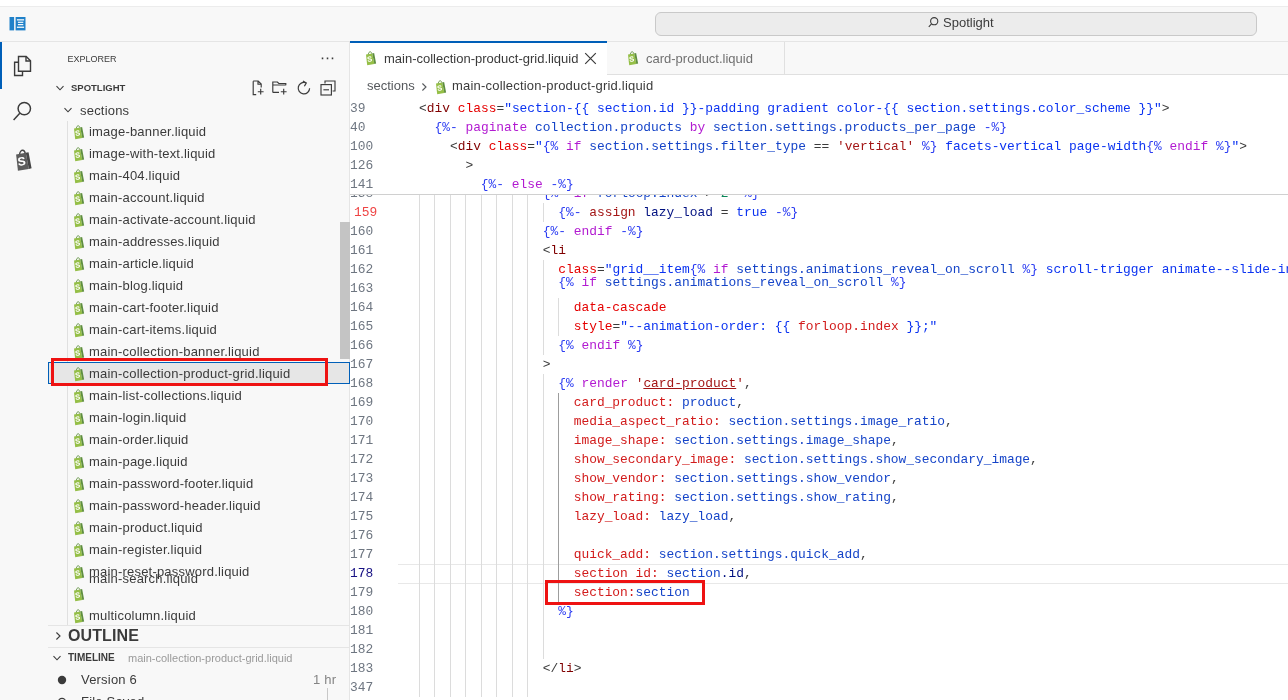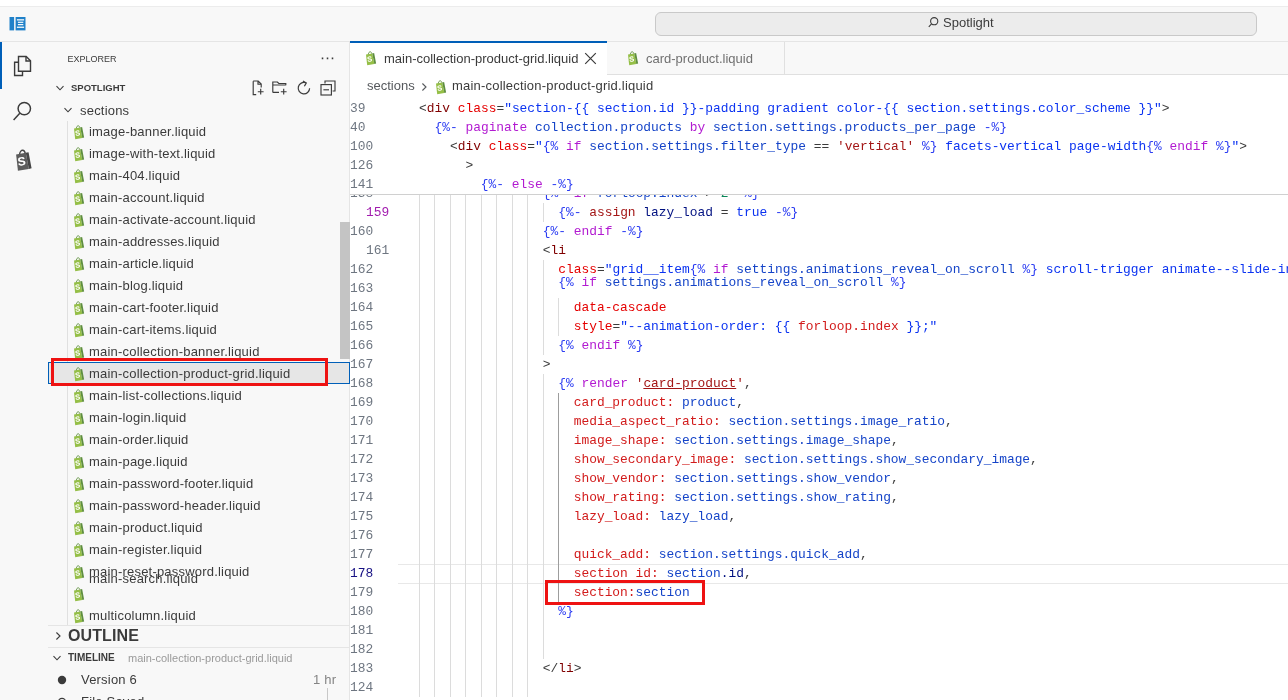--- a/index.html
+++ b/index.html
@@ -319,25 +319,25 @@
 <div class="abs" style="left:161.80399999999997px;top:97.5px;width:1px;height:502.29999999999995px;background:#dcdcdc"></div>
 <div class="abs" style="left:177.27599999999995px;top:97.5px;width:1px;height:502.29999999999995px;background:#dcdcdc"></div>
 <div class="abs" style="left:192.74800000000005px;top:105.80000000000001px;width:1px;height:19.0px;background:#dcdcdc"></div>
 <div class="abs" style="left:192.74800000000005px;top:162.8px;width:1px;height:95.0px;background:#dcdcdc"></div>
 <div class="abs" style="left:192.74800000000005px;top:276.8px;width:1px;height:284.99999999999994px;background:#dcdcdc"></div>
 <div class="abs" style="left:208.22000000000003px;top:200.8px;width:1px;height:38.0px;background:#dcdcdc"></div>
 <div class="abs" style="left:208.22000000000003px;top:295.8px;width:1px;height:208.99999999999994px;background:#9d9d9d"></div>
 <div class="ln" style="left:53.5px;top:86.80000000000001px">                  <span class="lq">{%-</span><span class="pln"> </span><span class="kw">if</span><span class="pln"> </span><span class="var">forloop.index</span><span class="pln"> </span><span class="pun">&gt;</span><span class="pln"> </span><span class="num">2</span><span class="pln"> </span><span class="lq">-%}</span></div>
 <div class="gut" style="left:0;top:86.80000000000001px;color:#6e7681">158</div>
 <div class="ln" style="left:53.5px;top:105.80000000000001px">                    <span class="lq">{%-</span><span class="pln"> </span><span class="sq">assign</span><span class="pln"> </span><span class="vard">lazy_load</span><span class="pln"> </span><span class="pun">=</span><span class="pln"> </span><span class="str">true</span><span class="pln"> </span><span class="lq">-%}</span></div>
-<div class="gut" style="left:16px;top:105.80000000000001px;color:#a21caf">159</div>
+<div class="gut" style="left:4px;top:105.80000000000001px;color:#ef4444">159</div>
 <div class="ln" style="left:53.5px;top:124.80000000000001px">                  <span class="lq">{%-</span><span class="pln"> </span><span class="kw">endif</span><span class="pln"> </span><span class="lq">-%}</span></div>
 <div class="gut" style="left:0;top:124.80000000000001px;color:#6e7681">160</div>
 <div class="ln" style="left:53.5px;top:143.8px">                  <span class="pun">&lt;</span><span class="tag">li</span></div>
-<div class="gut" style="left:16px;top:143.8px;color:#6e7681">161</div>
+<div class="gut" style="left:0;top:143.8px;color:#6e7681">161</div>
 <div class="ln" style="left:53.5px;top:162.8px">                    <span class="attr">class</span><span class="pun">=</span><span class="str">"grid__item</span><span class="lq">{%</span><span class="pln"> </span><span class="kw">if</span><span class="pln"> </span><span class="var">settings.animations_reveal_on_scroll</span><span class="pln"> </span><span class="lq">%}</span><span class="str"> scroll-trigger animate--slide-in</span></div>
 <div class="gut" style="left:0;top:162.8px;color:#6e7681">162</div>
 <div class="ln" style="left:53.5px;top:176px">                    <span class="lq">{%</span><span class="pln"> </span><span class="kw">if</span><span class="pln"> </span><span class="var">settings.animations_reveal_on_scroll</span><span class="pln"> </span><span class="lq">%}</span></div>
 <div class="gut" style="left:0;top:181.8px;color:#6e7681">163</div>
 <div class="ln" style="left:53.5px;top:200.8px">                      <span class="attr">data-cascade</span></div>
 <div class="gut" style="left:0;top:200.8px;color:#6e7681">164</div>
 <div class="ln" style="left:53.5px;top:219.8px">                      <span class="attr">style</span><span class="pun">=</span><span class="str">"--animation-order: </span><span class="str">{{</span><span class="pln"> </span><span class="key">forloop.index</span><span class="pln"> </span><span class="str">}};"</span></div>
 <div class="gut" style="left:0;top:219.8px;color:#6e7681">165</div>
 <div class="ln" style="left:53.5px;top:238.8px">                    <span class="lq">{%</span><span class="pln"> </span><span class="kw">endif</span><span class="pln"> </span><span class="lq">%}</span></div>
 <div class="gut" style="left:0;top:238.8px;color:#6e7681">166</div>
@@ -368,21 +368,21 @@
 <div class="gut" style="left:0;top:485.79999999999995px;color:#6e7681">179</div>
 <div class="ln" style="left:53.5px;top:504.79999999999995px">                    <span class="lq">%}</span></div>
 <div class="gut" style="left:0;top:504.79999999999995px;color:#6e7681">180</div>
 <div class="ln" style="left:53.5px;top:523.8px"></div>
 <div class="gut" style="left:0;top:523.8px;color:#6e7681">181</div>
 <div class="ln" style="left:53.5px;top:542.8px"></div>
 <div class="gut" style="left:0;top:542.8px;color:#6e7681">182</div>
 <div class="ln" style="left:53.5px;top:561.8px">                  <span class="pun">&lt;/</span><span class="tag">li</span><span class="pun">&gt;</span></div>
 <div class="gut" style="left:0;top:561.8px;color:#6e7681">183</div>
 <div class="ln" style="left:53.5px;top:580.8px"></div>
-<div class="gut" style="left:0;top:580.8px;color:#6e7681">124</div>
+<div class="gut" style="left:0;top:580.8px;color:#6e7681">347</div>
 <div class="abs" style="left:195px;top:482.5px;width:160px;height:25px;border:3.5px solid #ee1212"></div>
 </div>
 <div class="abs" style="left:350px;top:97px;width:938px;height:98px;background:#fff;border-bottom:1px solid #d0d0d0">
 <div class="ln" style="left:53.5px;top:1.7999999999999972px">  <span class="pun">&lt;</span><span class="tag">div</span><span class="pln"> </span><span class="attr">class</span><span class="pun">=</span><span class="str">"section-{{ section.id }}-padding gradient color-{{ section.settings.color_scheme }}"</span><span class="pun">&gt;</span></div>
 <div class="gut" style="left:0;top:1.7999999999999972px">39</div>
 <div class="ln" style="left:53.5px;top:20.799999999999997px">    <span class="lq">{%-</span><span class="pln"> </span><span class="kw">paginate</span><span class="pln"> </span><span class="var">collection.products</span><span class="pln"> </span><span class="kw">by</span><span class="pln"> </span><span class="var">section.settings.products_per_page</span><span class="pln"> </span><span class="lq">-%}</span></div>
 <div class="gut" style="left:0;top:20.799999999999997px">40</div>
 <div class="ln" style="left:53.5px;top:39.80000000000001px">      <span class="pun">&lt;</span><span class="tag">div</span><span class="pln"> </span><span class="attr">class</span><span class="pun">=</span><span class="str">"</span><span class="lq">{%</span><span class="pln"> </span><span class="kw">if</span><span class="pln"> </span><span class="var">section.settings.filter_type</span><span class="pln"> </span><span class="pun">==</span><span class="pln"> </span><span class="sq">'vertical'</span><span class="pln"> </span><span class="lq">%}</span><span class="str"> facets-vertical page-width</span><span class="lq">{%</span><span class="pln"> </span><span class="kw">endif</span><span class="pln"> </span><span class="lq">%}</span><span class="str">"</span><span class="pun">&gt;</span></div>
 <div class="gut" style="left:0;top:39.80000000000001px">100</div>
 <div class="ln" style="left:53.5px;top:58.80000000000001px">        <span class="pun">&gt;</span></div>

